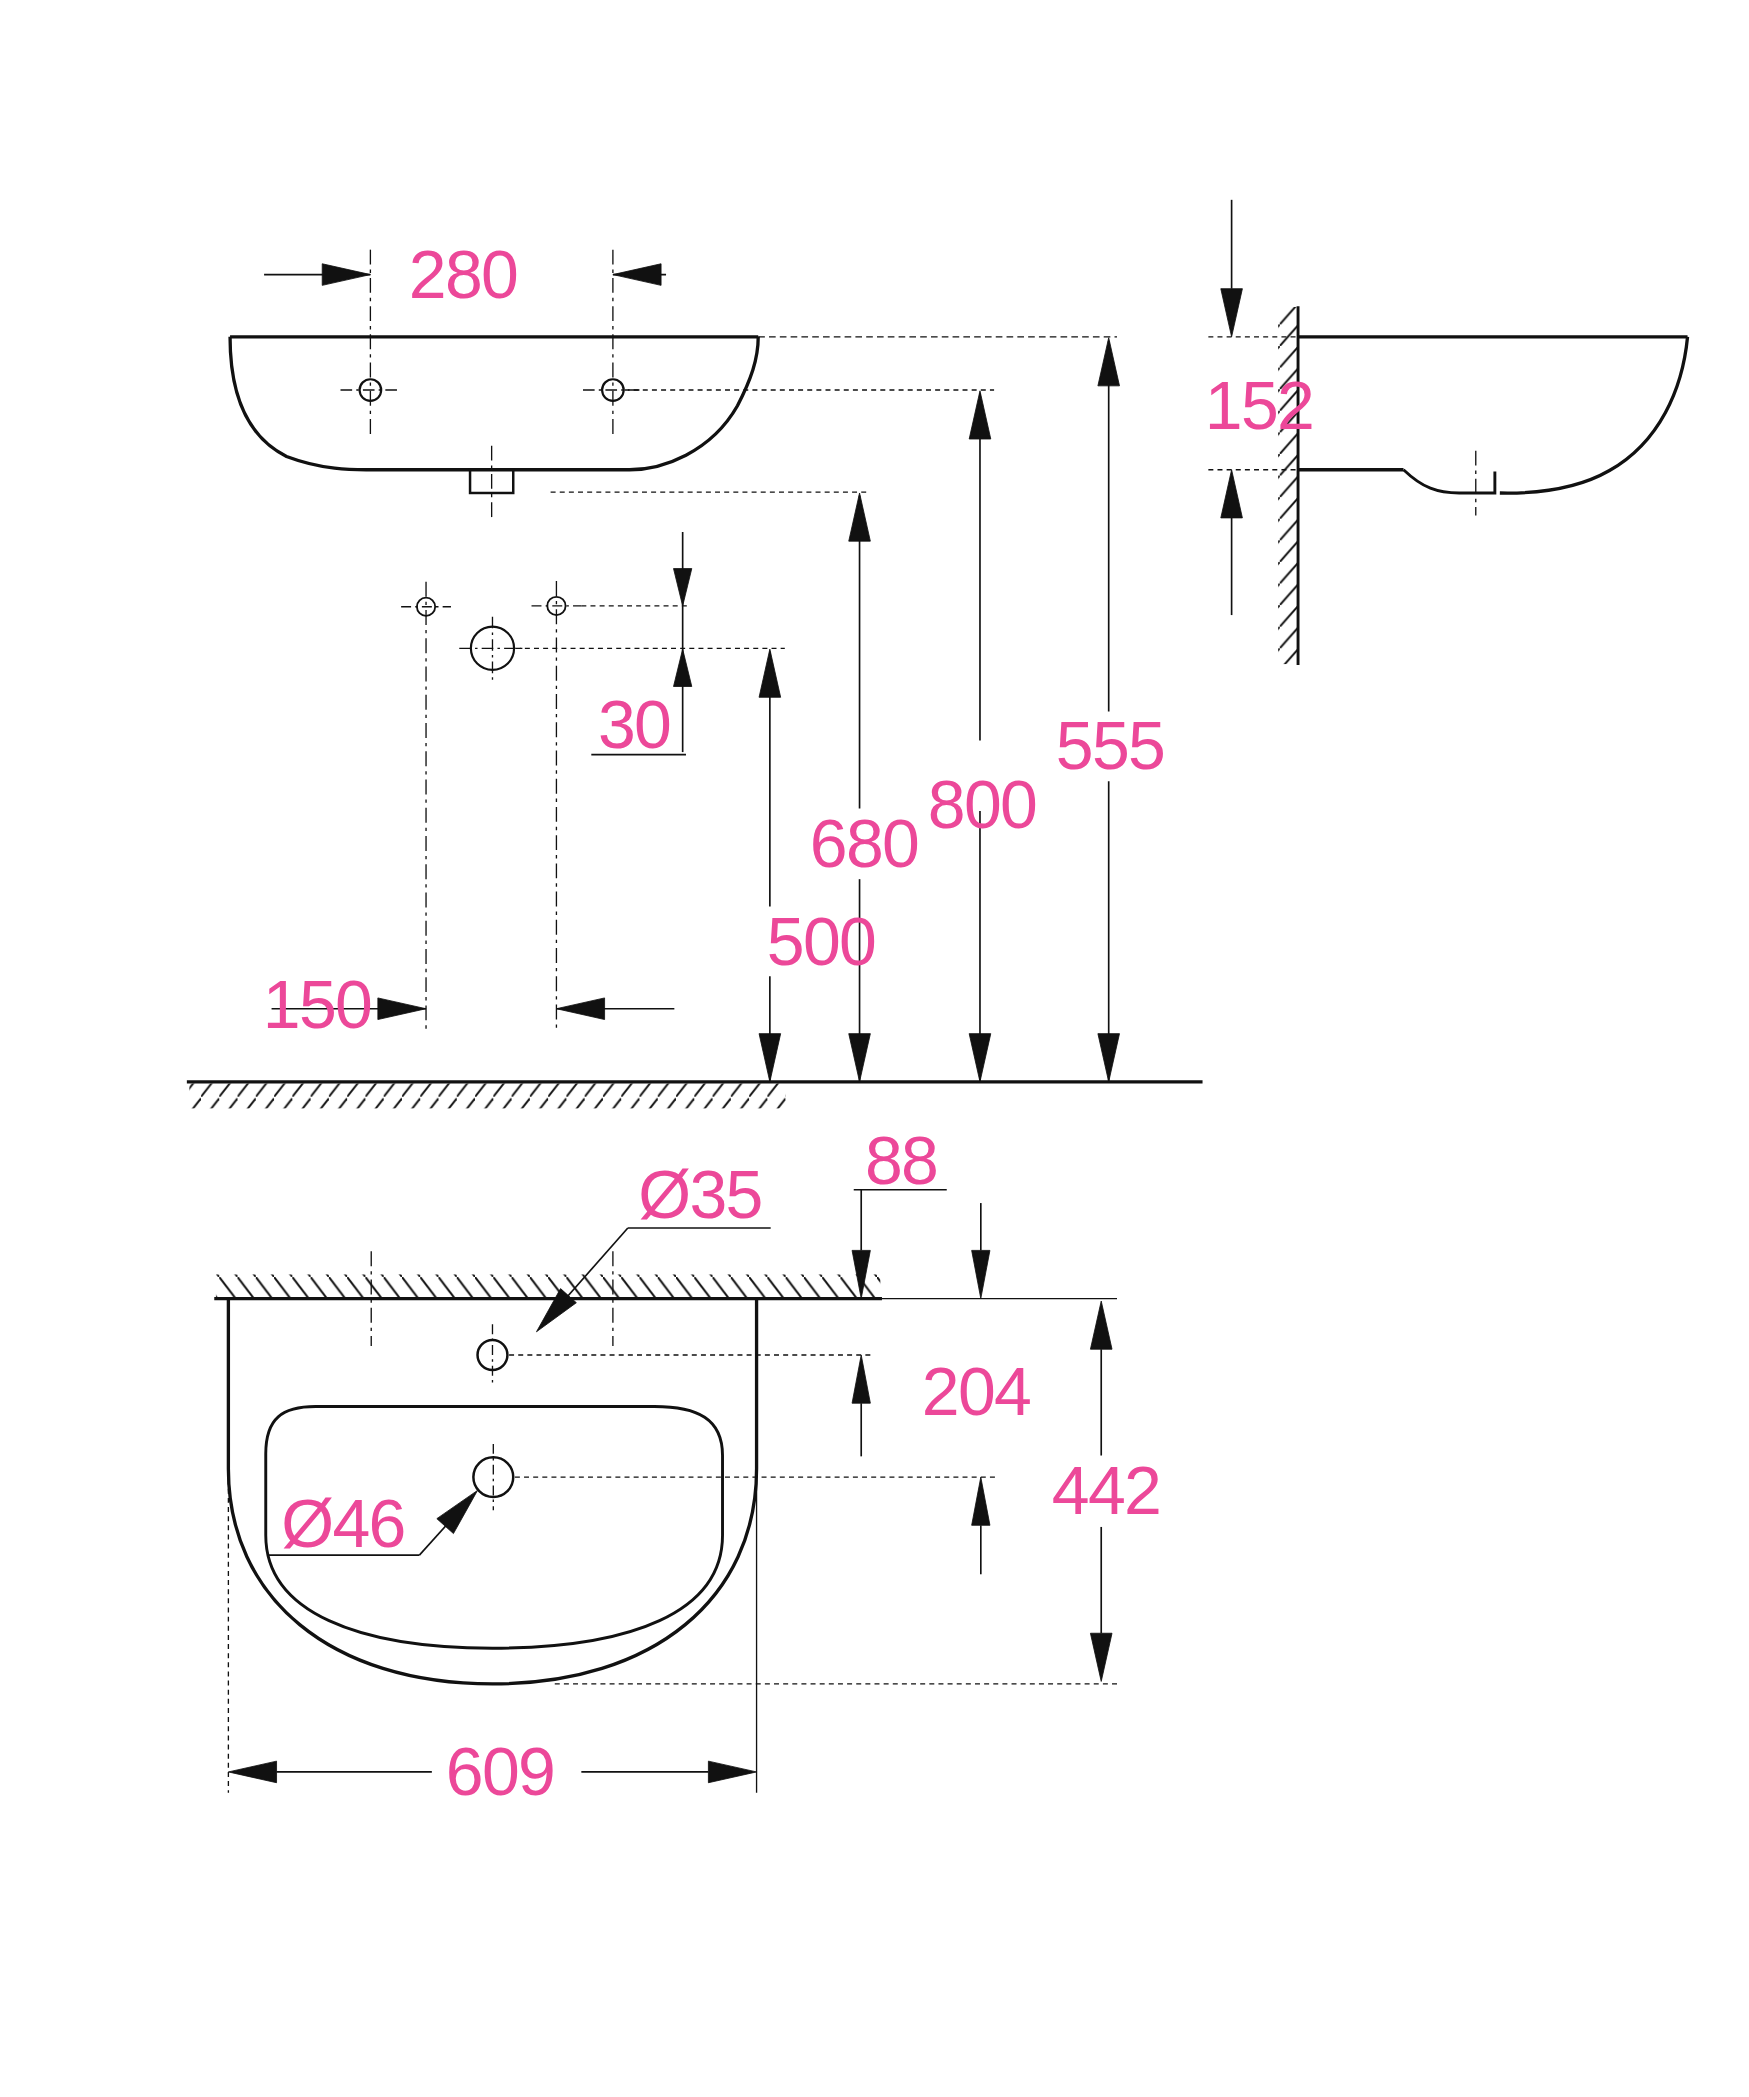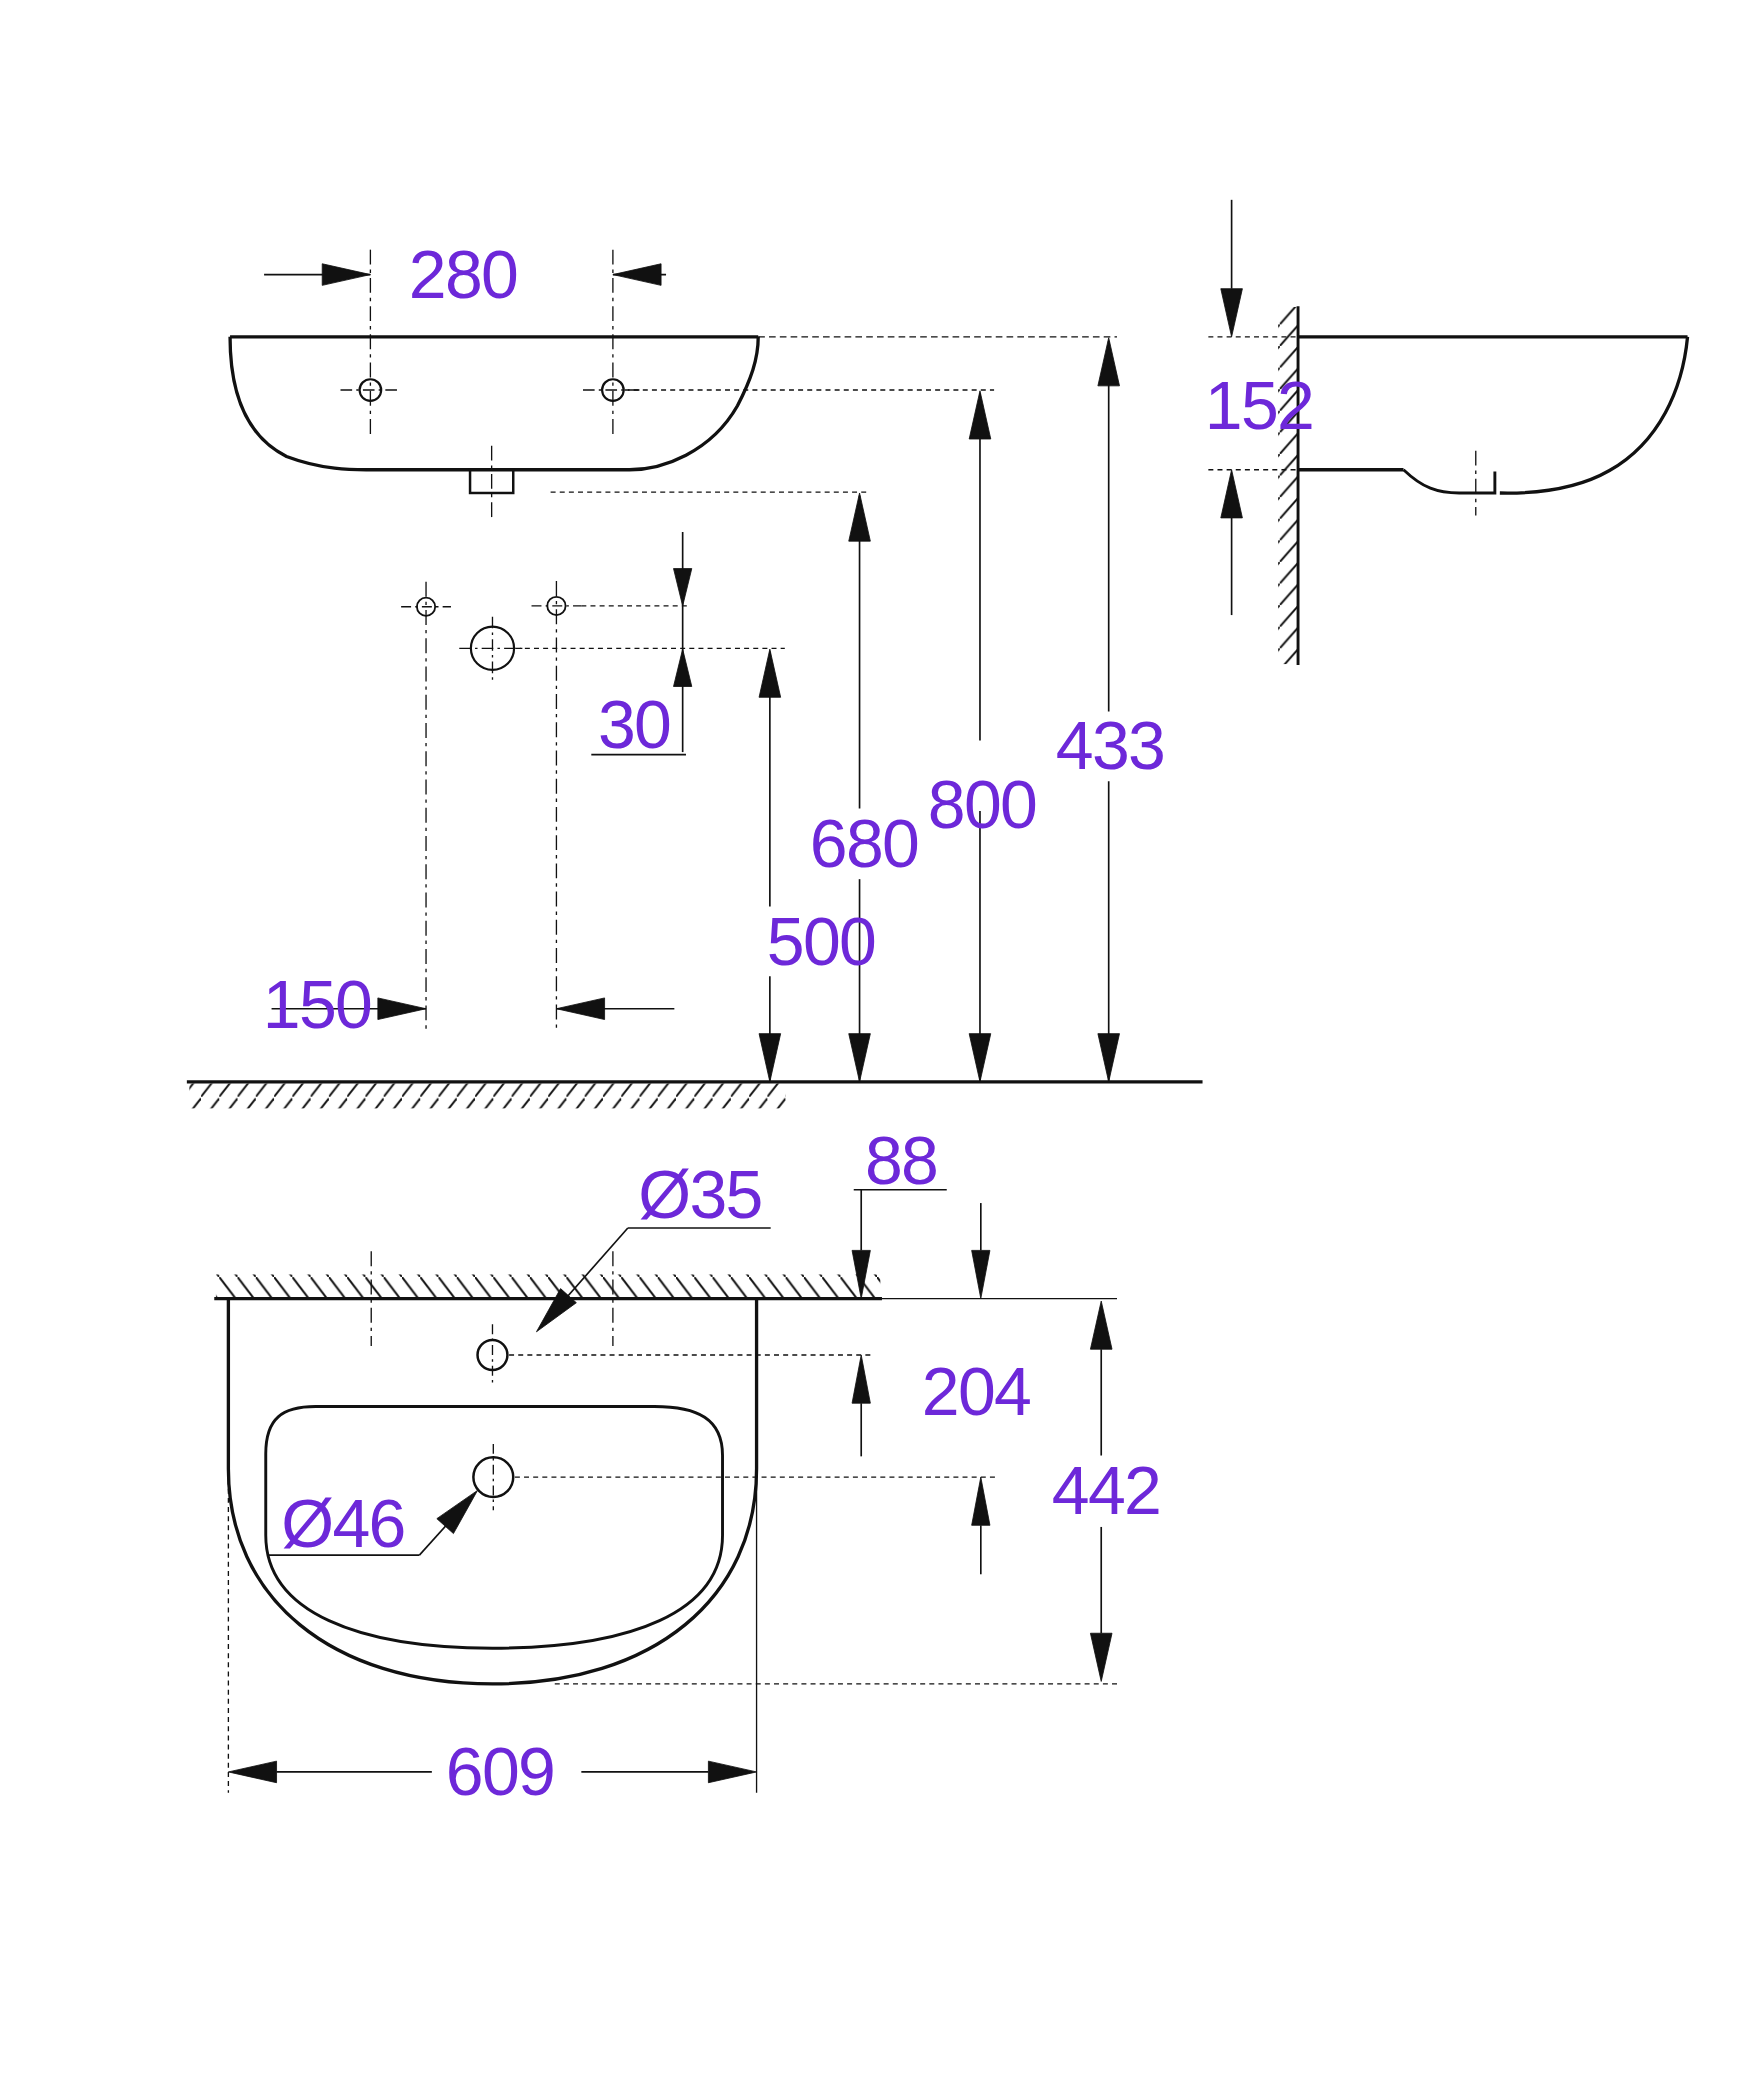--- a/index.html
+++ b/index.html
@@ -10,21 +10,21 @@
     background:#ffffff;
     font-family:"Liberation Sans", sans-serif;
     overflow:hidden;
   }
   #stage svg{position:absolute;left:0;top:0;}
   .dim-label{
     position:absolute;
     transform:translate(-50%,-50%);
     font-size:68px;
     letter-spacing:-1.7px;
-    color:#6d28d9;
+    color:#ec4899;
     white-space:nowrap;
     line-height:1;
   }
 </style>
 </head>
 <body>
 
 <div id="stage">
 
   <svg width="1749" height="2098" viewBox="0 0 2106 2525">
@@ -204,21 +204,21 @@
     </g>
   </svg>
 
   <div class="dim-label" style="left:463px;top:274px;">280</div>
   <div class="dim-label" style="left:1259px;top:405px;">152</div>
   <div class="dim-label" style="left:634px;top:724px;">30</div>
   <div class="dim-label" style="left:317px;top:964px;margin-top:40px;">150</div>
   <div class="dim-label" style="left:778px;top:941px;margin-left:43px;">500</div>
   <div class="dim-label" style="left:864px;top:843px;">680</div>
   <div class="dim-label" style="left:982px;top:804px;">800</div>
-  <div class="dim-label" style="left:1110px;top:745px;">433</div>
+  <div class="dim-label" style="left:1110px;top:745px;">555</div>
   <div class="dim-label" style="left:700px;top:1194px;">Ø35</div>
   <div class="dim-label" style="left:901px;top:1160px;">88</div>
   <div class="dim-label" style="left:976px;top:1391px;">204</div>
   <div class="dim-label" style="left:1106px;top:1490px;">442</div>
   <div class="dim-label" style="left:343px;top:1523px;">Ø46</div>
   <div class="dim-label" style="left:500px;top:1771px;">609</div>
 </div>
 
 
 </body></html>

